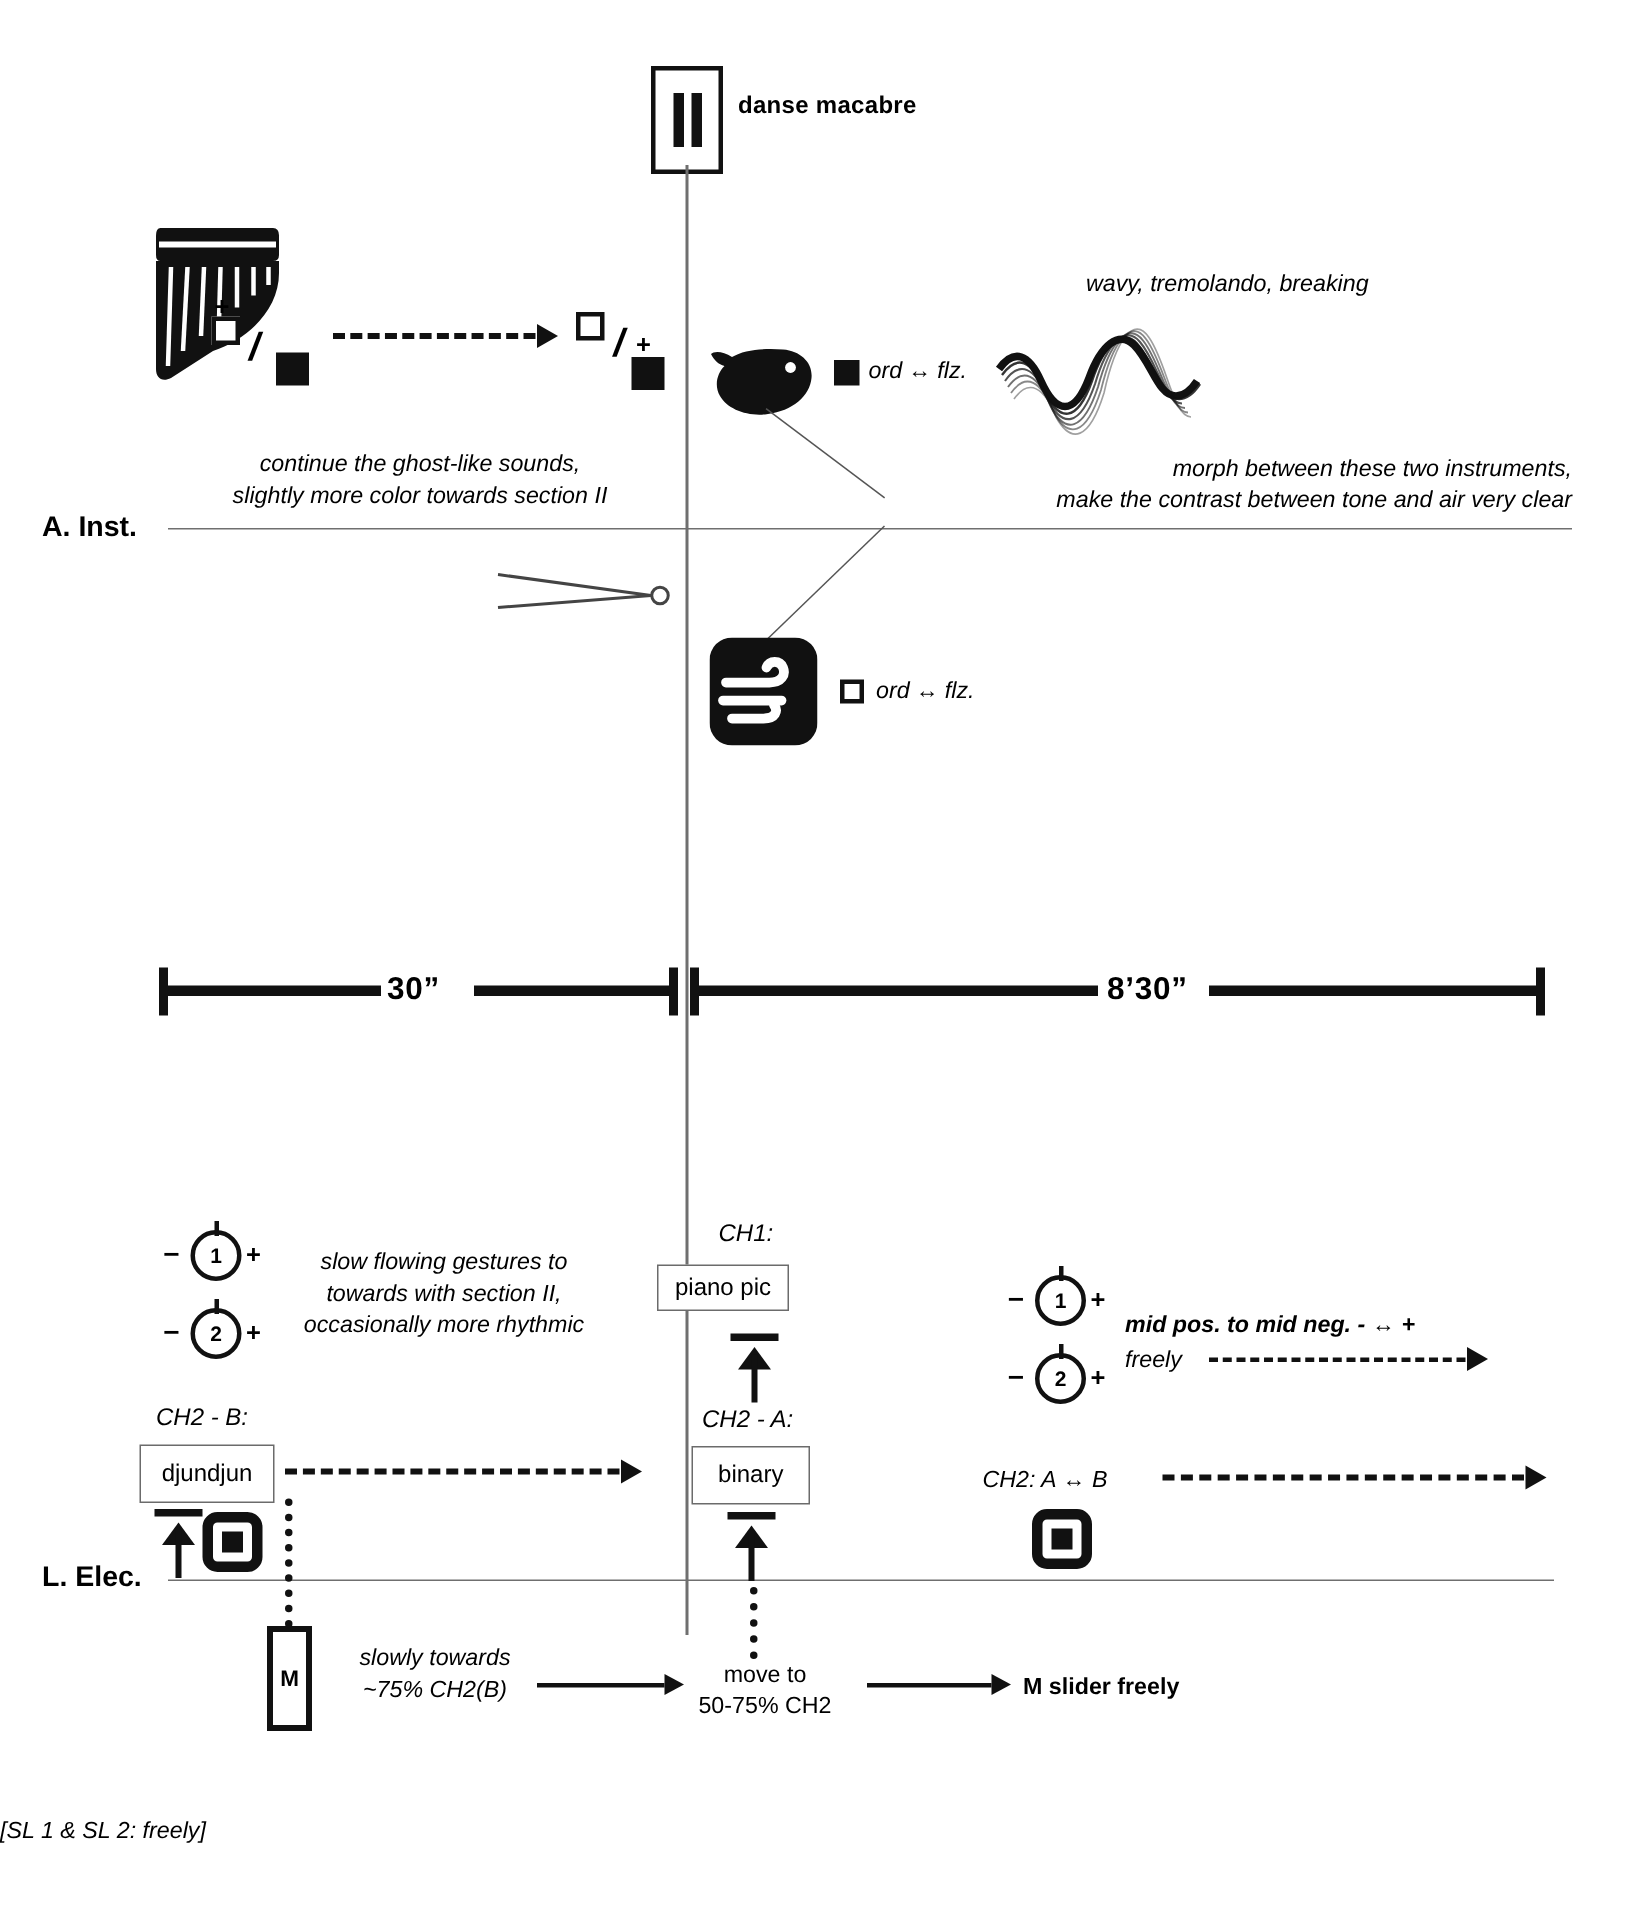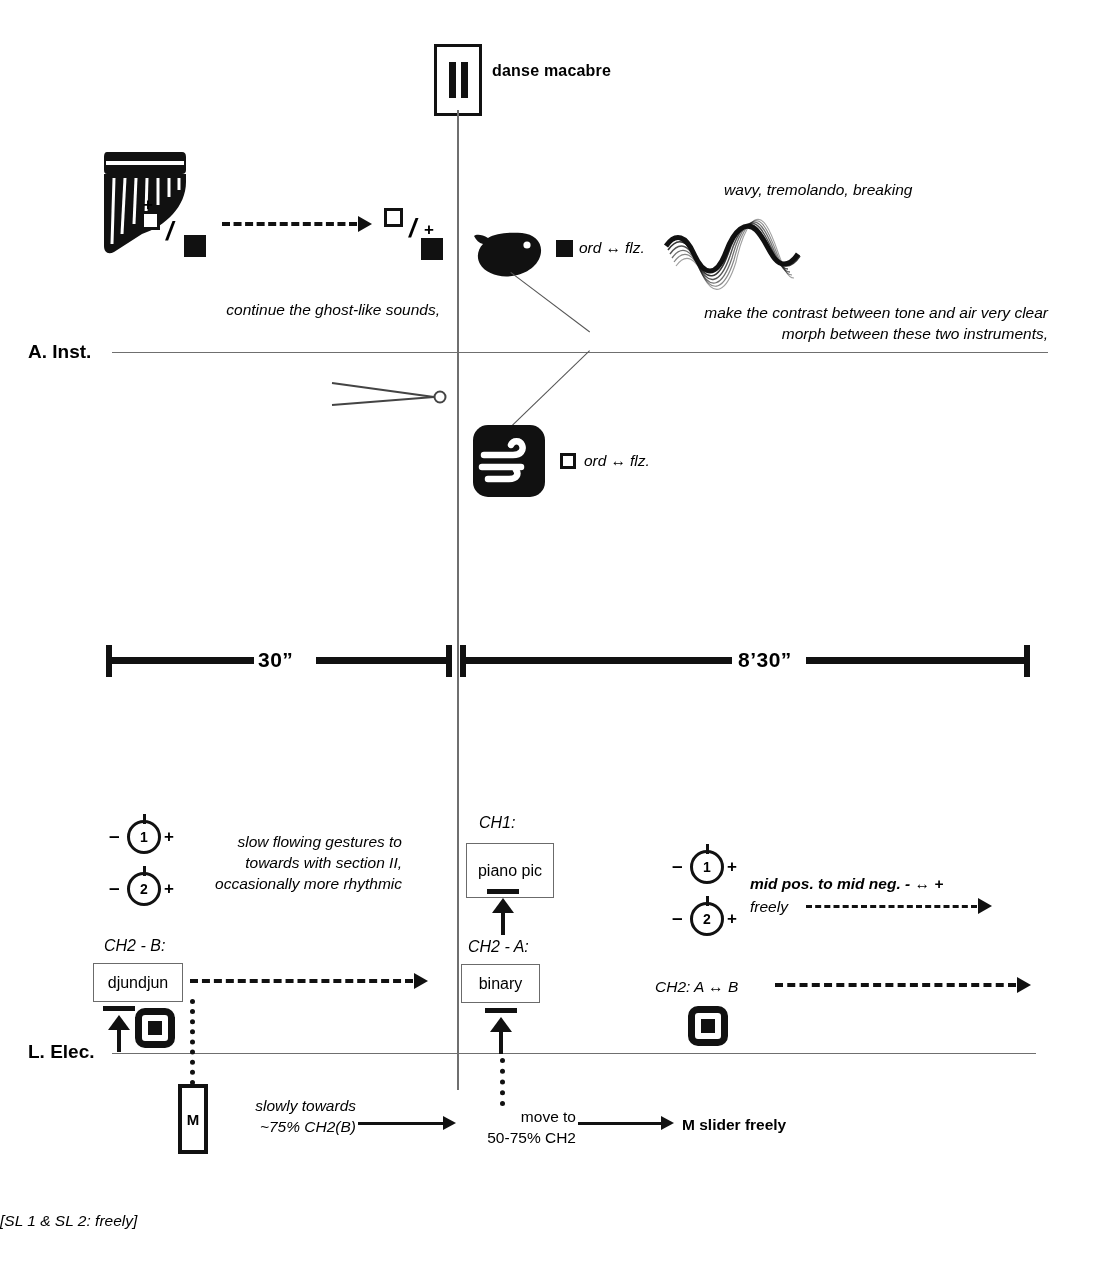--- a/index.html
+++ b/index.html
@@ -1,20 +1,20 @@
 <!DOCTYPE html>
 <html><head>
 <meta charset="utf-8">
 <style>
   html,body{margin:0;padding:0;background:#fff;}
   body{width:1099px;height:1280px;font-family:"Liberation Sans",sans-serif;color:#000;}
   #score{position:relative;width:1099px;height:1280px;overflow:hidden;}
   .abs{position:absolute;}
   .bold{font-weight:bold;}
-  .ctr{text-align:right;}
+  .ctr{text-align:center;}
 
   
   .staff{position:absolute;height:0;border-top:1.6px solid #6f6f6f;}
   .vline{position:absolute;width:1.6px;background:#6f6f6f;}
 
   
   .sectionbox{position:absolute;border:3px solid #111;background:#fff;
      display:flex;align-items:center;justify-content:center;}
   .sectionbox .bars{display:flex;gap:5px;}
   .sectionbox .bars i{display:block;width:7px;height:36px;background:#111;}
@@ -139,20 +139,21 @@
       <span class="head"></span>
   </div>
 
   <span class="sq-open abs" style="left:384px;top:208px;"></span>
   <div class="slash" style="left:409px;top:215px;">/</div>
   <div class="plusmark" style="left:424px;top:221px;">+</div>
   <span class="sq-fill abs" style="left:421px;top:238px;"></span>
 
   <div class="note ctr" style="left:120px;top:300px;width:320px;">
     <div>continue the ghost-like sounds,</div>
+    <div>slightly more color towards section II</div>
   </div>
 
   <div class="wedge" style="left:330px;top:380px;">
     <svg width="120" height="32" viewBox="0 0 120 32">
       <line x1="2" y1="3" x2="104" y2="17" stroke="#444" stroke-width="2"></line>
       <line x1="2" y1="25" x2="104" y2="17" stroke="#444" stroke-width="2"></line>
       <circle cx="110" cy="17" r="5.5" fill="#fff" stroke="#444" stroke-width="2"></circle>
     </svg>
   </div>
 
@@ -194,22 +195,22 @@
         <path d="M15,54 L36,54 C44,54 46,49 43,45"></path>
       </g>
     </svg>
   </div>
   <span class="sq-small-open abs" style="left:560px;top:453px;"></span>
   <div class="note" style="left:584px;top:451px;">
     <span>ord</span><span style="padding:0 4px;">↔</span><span>flz.</span>
   </div>
 
   <div class="note" style="left:660px;top:303px;width:388px;text-align:right;">
+    <div>morph between these two instruments,</div>
     <div>make the contrast between tone and air very clear</div>
-    <div>morph between these two instruments,</div>
   </div>
 
   <div class="tl-cap" style="left:106px;top:645px;height:32px;"></div>
   <div class="tl-bar" style="left:112px;top:657px;width:142px;"></div>
   <div class="tl-txt" style="left:258px;top:648px;">30”</div>
   <div class="tl-bar" style="left:316px;top:657px;width:130px;"></div>
   <div class="tl-cap" style="left:446px;top:645px;height:32px;"></div>
   <div class="tl-cap" style="left:460px;top:645px;height:32px;"></div>
   <div class="tl-bar" style="left:466px;top:657px;width:266px;"></div>
   <div class="tl-txt" style="left:738px;top:648px;">8’30”</div>
@@ -233,21 +234,21 @@
   </div>
   <div class="knobplus" style="left:164px;top:880px;">+</div>
 
   <div class="note ctr" style="left:190px;top:832px;width:212px;">
     <div>slow flowing gestures to</div>
     <div>towards with section II,</div>
     <div>occasionally more rhythmic</div>
   </div>
 
   <div class="pcap" style="left:479px;top:814px;">CH1:</div>
-  <div class="pbox" style="left:466px;top:843px;width:88px;height:55px;">
+  <div class="pbox" style="left:438px;top:843px;width:88px;height:31px;">
     <span>piano pic</span>
   </div>
   <div class="uparrow" style="left:482px;top:889px;">
     <span class="cap"></span>
       <span class="head"></span>
       <span class="shaft"></span>
   </div>
 
   <div class="pcap" style="left:468px;top:938px;">CH2 - A:</div>
   <div class="pbox" style="left:461px;top:964px;width:79px;height:39px;">

